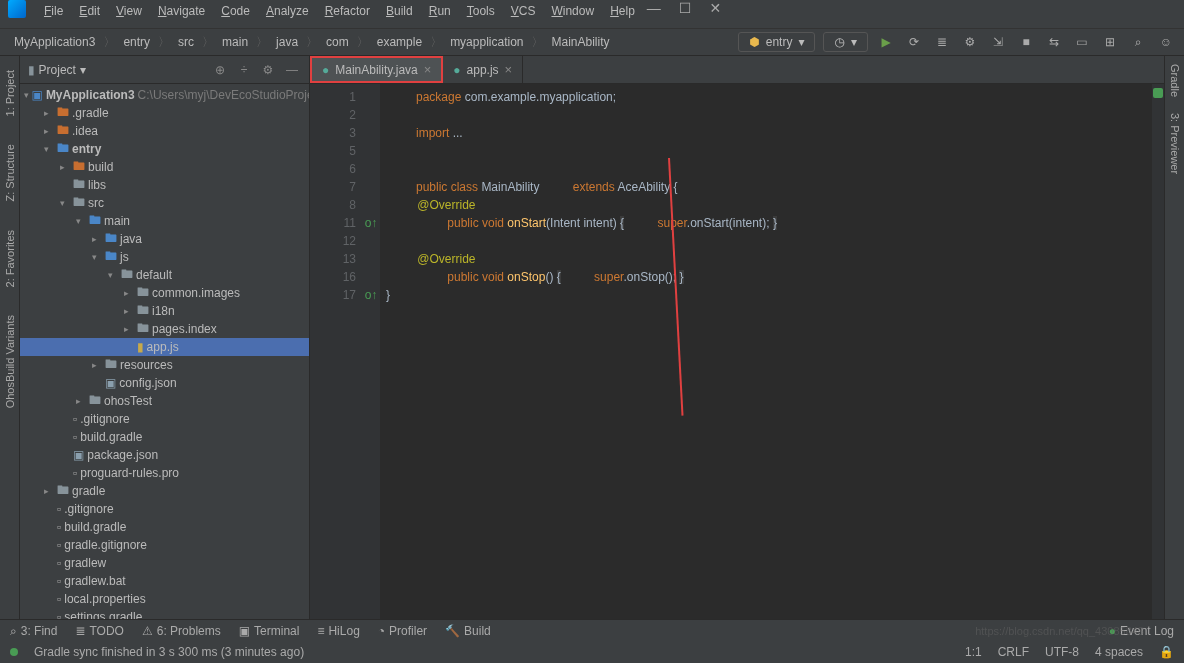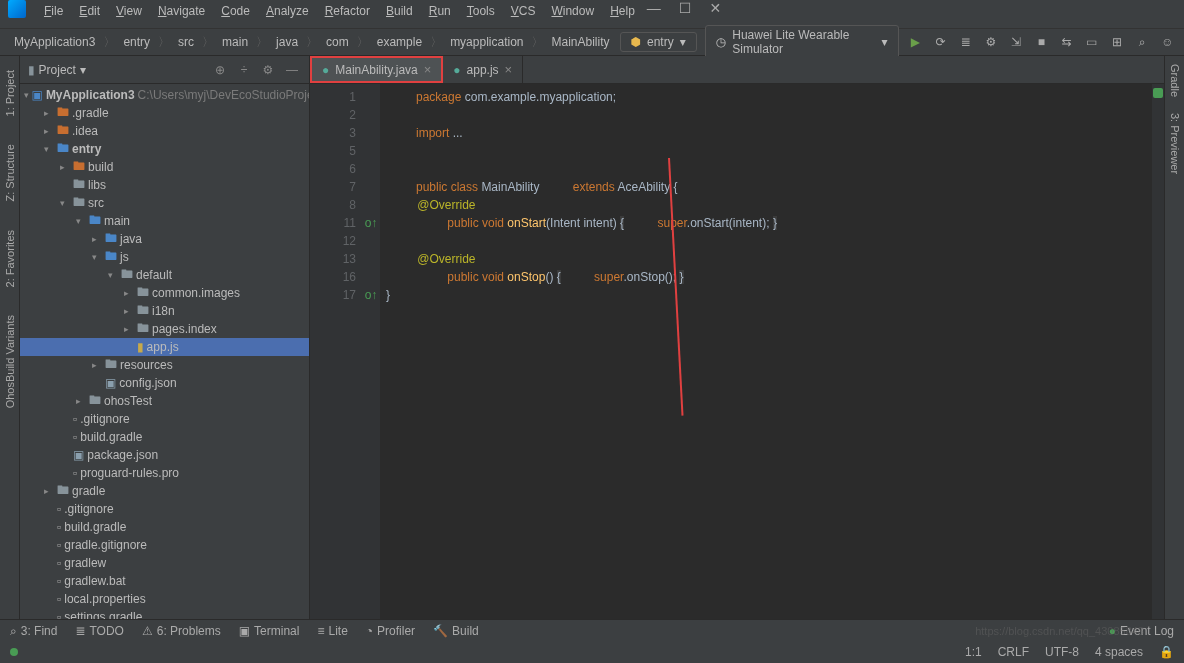--- a/index.html
+++ b/index.html
@@ -120,21 +120,20 @@
       <span class="crumb">MainAbility</span>
     </div>
   <div class="right">
     <div class="dropdown">
       <span style="color:#e8b84e;">⬢</span>
       <span>entry</span>
       <span>▾</span>
     </div>
     <div class="dropdown">
       <span>◷</span>
-      <span>Huawei Lite Wearable Simulator</span>
       <span>▾</span>
     </div>
     <span class="icon-btn" style="color:#6a9f4a;">▶</span>
     <span class="icon-btn">⟳</span>
     <span class="icon-btn">≣</span>
     <span class="icon-btn">⚙</span>
     <span class="icon-btn">⇲</span>
     <span class="icon-btn">■</span>
     <span class="icon-btn">⇆</span>
     <span class="icon-btn">▭</span>
@@ -401,39 +400,40 @@
     <div class="tool">
       <span>⚠</span>
       <span>6: Problems</span>
     </div>
     <div class="tool">
       <span>▣</span>
       <span>Terminal</span>
     </div>
     <div class="tool">
       <span>≡</span>
-      <span>Lite</span>
+      <span>HiLog</span>
     </div>
     <div class="tool">
       <span>◔</span>
       <span>Profiler</span>
     </div>
     <div class="tool">
       <span>🔨</span>
       <span>Build</span>
     </div>
     <div class="spacer"></div>
     <div class="tool">
       <span style="color:#499c54">●</span>
       <span>Event Log</span>
     </div>
   </div>
 
 <div class="status-bar">
   <div class="dot"></div>
+  <span>Gradle sync finished in 3 s 300 ms (3 minutes ago)</span>
   <div class="spacer"></div>
   <span>1:1</span>
   <span>CRLF</span>
   <span>UTF-8</span>
   <span>4 spaces</span>
   <span>🔒</span>
 </div>
 
 <div class="watermark">https://blog.csdn.net/qq_43085848</div>
 

